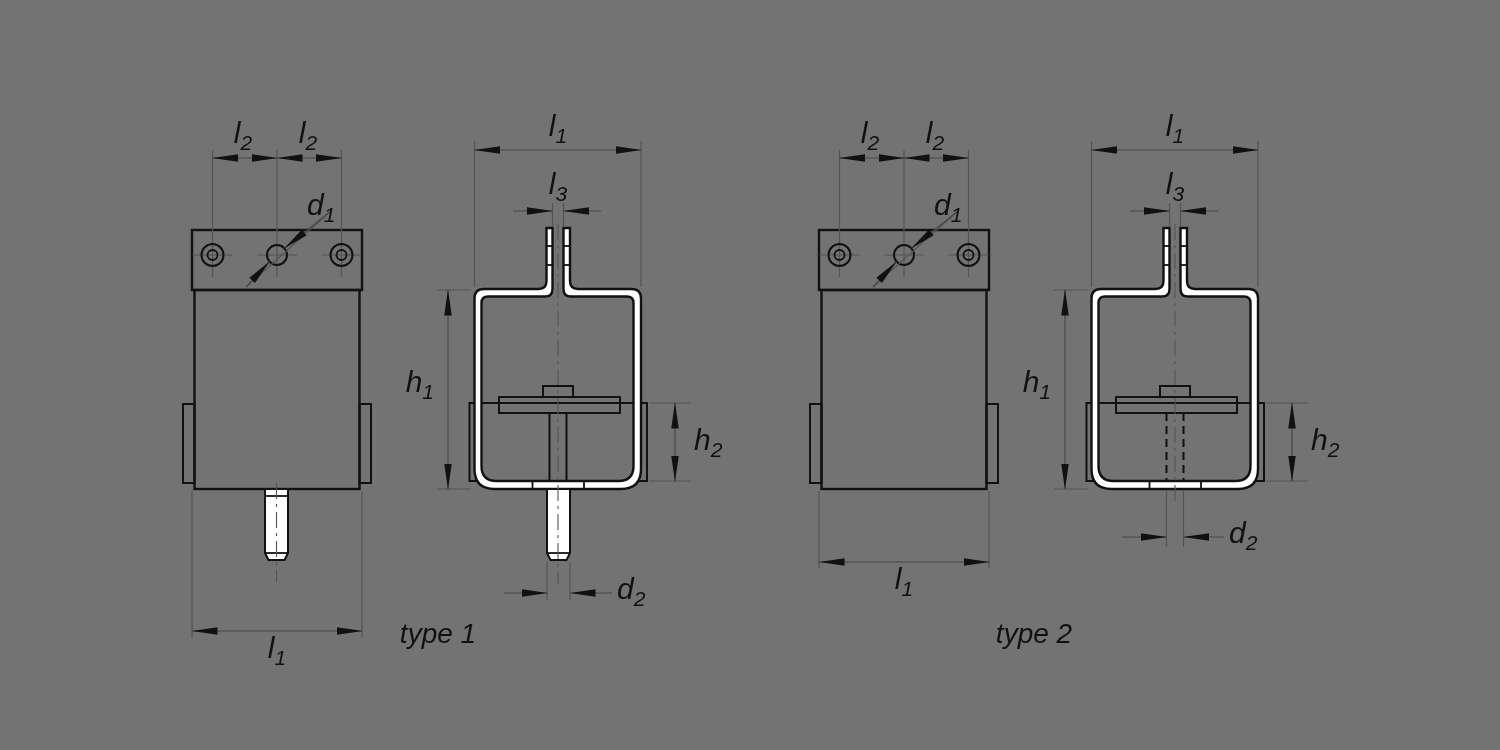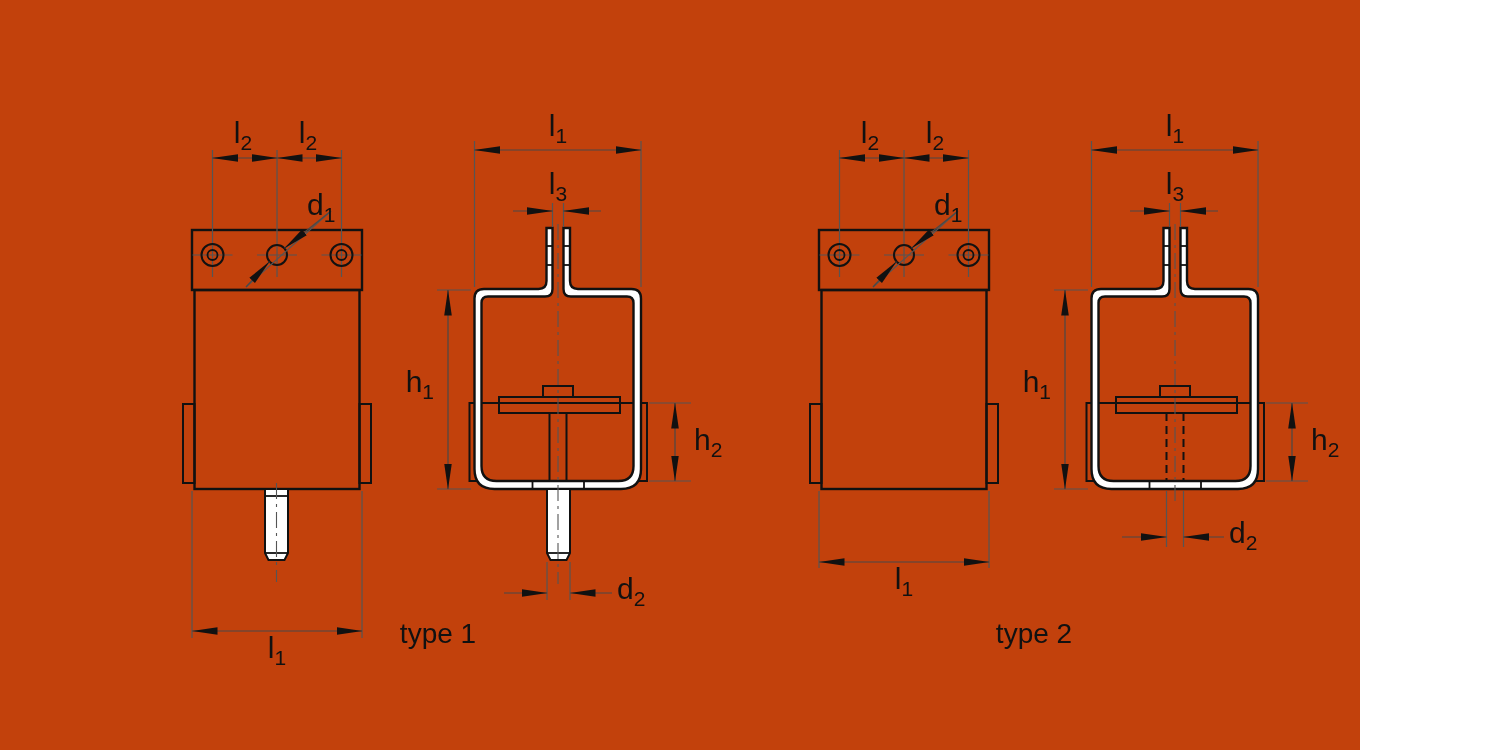--- a/index.html
+++ b/index.html
@@ -1,16 +1,16 @@
 <!DOCTYPE html>
 <html><head>
 <meta charset="utf-8">
 <style>
   html,body{margin:0;padding:0;background:#fff;}
-  #canvas{position:relative;width:1360px;height:750px;background:#c2410c;overflow:hidden;}
+  #canvas{position:relative;width:1500px;height:750px;background:#737373;overflow:hidden;font-style:italic;}
   svg{position:absolute;left:0;top:0;}
   .ol{stroke:#111;stroke-width:2.4;fill:none;}
   .ol2{stroke:#111;stroke-width:2;fill:none;}
   .ol3{stroke:#111;stroke-width:1.8;fill:none;}
   .wfill{fill:#fff;}
   .thin{stroke:#555;stroke-width:1.2;fill:none;}
   .dim{stroke:#494949;stroke-width:1.2;fill:none;}
   .cl{stroke:#555;stroke-width:1.1;stroke-dasharray:16 5 3 5;fill:none;}
   .hid{stroke:#111;stroke-width:2;stroke-dasharray:8 5;fill:none;}
   text{font-family:"Liberation Sans","DejaVu Sans",sans-serif;fill:#111;}

